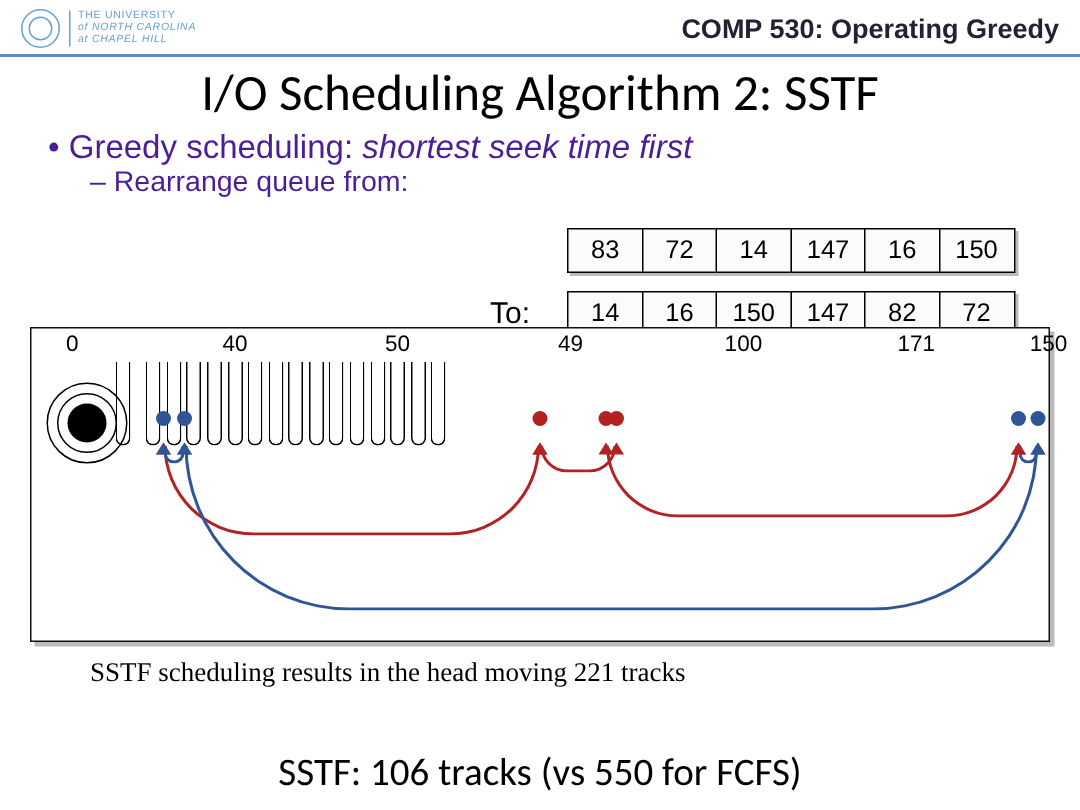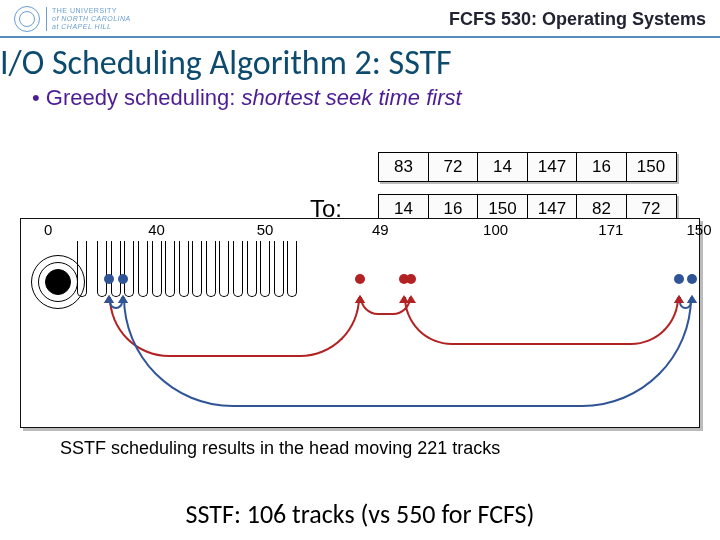--- a/index.html
+++ b/index.html
@@ -44,22 +44,22 @@
     padding-left: 5px;
     letter-spacing: 0.5px;
   }
   .course-label {
     font-size: 18px;
     font-weight: bold;
     color: #223;
   }
   .title {
     font-size: 34px;
-    text-align: left;
-    color: #0c4a6e;
+    text-align: center;
+    color: #000000;
     padding: 4px 0 0 0;
     font-family: Calibri, Arial, sans-serif;
   }
   .bullet-block {
     padding: 2px 20px 2px 32px;
     font-size: 22px;
     color: #4c1d95;
   }
   .bullet-block .b1::before { content: "\2022  "; }
   .bullet-block .b2 { padding-left: 28px; font-size: 19px; }
@@ -72,22 +72,22 @@
   }
   .queue-row {
     display: flex;
     align-items: center;
     margin-bottom: 6px;
     gap: 8px;
     margin-top: 12px;
   }
   .queue-row .lbl {
     width: 60px;
-    text-align: left;
-    font-size: 24px;
+    text-align: center;
+    font-size: 20px;
   }
   .cells {
     display: flex;
   }
   .cell {
     width: 51px; height: 30px;
     border: 1.5px solid #000;
     display: flex;
     align-items: center;
     justify-content: center;
@@ -163,21 +163,21 @@
   .arrowhead {
     position: absolute;
     width: 0; height: 0;
     border-left: 5px solid transparent;
     border-right: 5px solid transparent;
   }
   .caption {
     position: absolute;
     left: 60px; top: 438px;
     font-size: 18px;
-    font-family: Liberation Sans, sans-serif;
+    font-family: Liberation Serif, serif;
     line-height: 1.15;
   }
   .footer {
     position: absolute;
     left: 0; right: 0; bottom: 10px;
     text-align: center;
     font-size: 26px;
     font-family: Calibri, Arial, sans-serif;
   }
 </style>
@@ -186,29 +186,30 @@
 
 <div class="header">
   <div class="logo-block">
     <div class="logo-seal"></div>
     <div class="logo-text">
       <div>THE UNIVERSITY</div>
       <div><em>of NORTH CAROLINA</em></div>
       <div><em>at CHAPEL HILL</em></div>
     </div>
   </div>
-  <div class="course-label">FCFS 530: Operating Systems</div>
+  <div class="course-label">COMP 530: Operating Greedy</div>
 </div>
 
 <div class="title">I/O Scheduling Algorithm 2: SSTF</div>
 
 <div class="bullet-block">
   <div class="b1">
     <span>Greedy scheduling: </span><em class="it">shortest seek time first</em>
   </div>
+  <div class="b2">Rearrange queue from:</div>
 </div>
 
 <div class="queue-rows">
   <div class="queue-row">
     <div class="lbl"></div>
     <div class="cells" id="cells-from">
         <div class="cell">83</div>
         <div class="cell">72</div>
         <div class="cell">14</div>
         <div class="cell">147</div>

